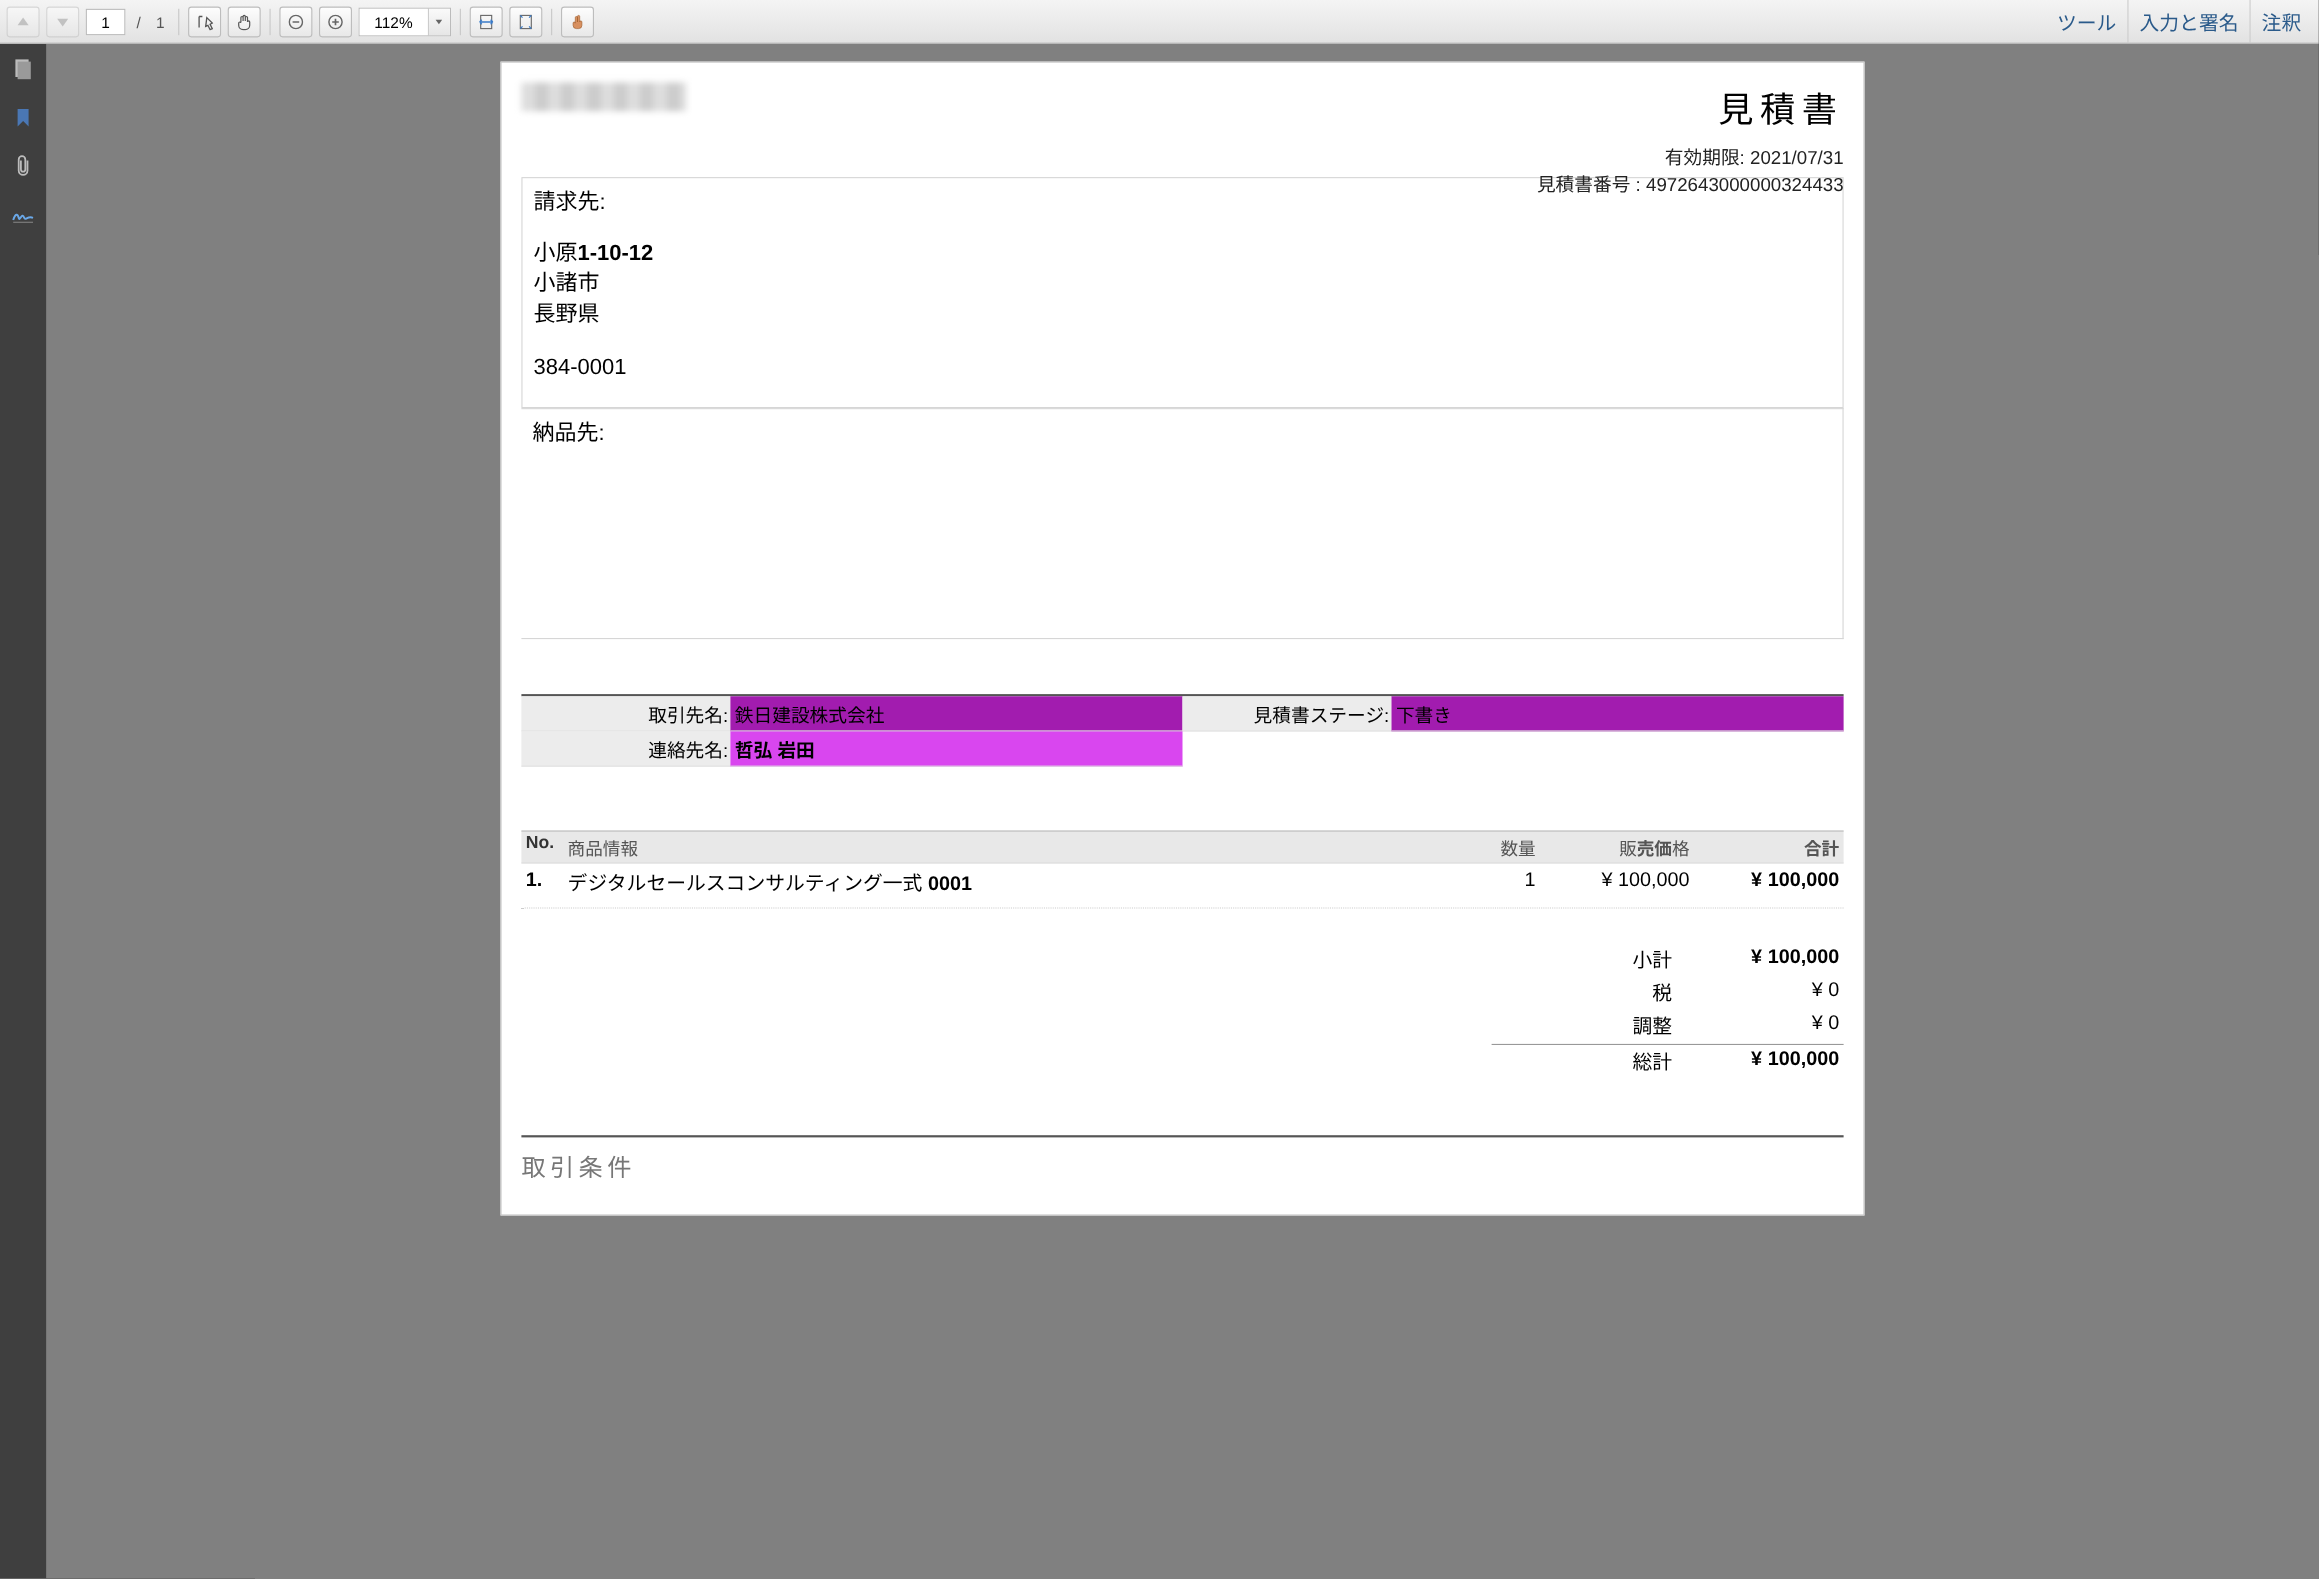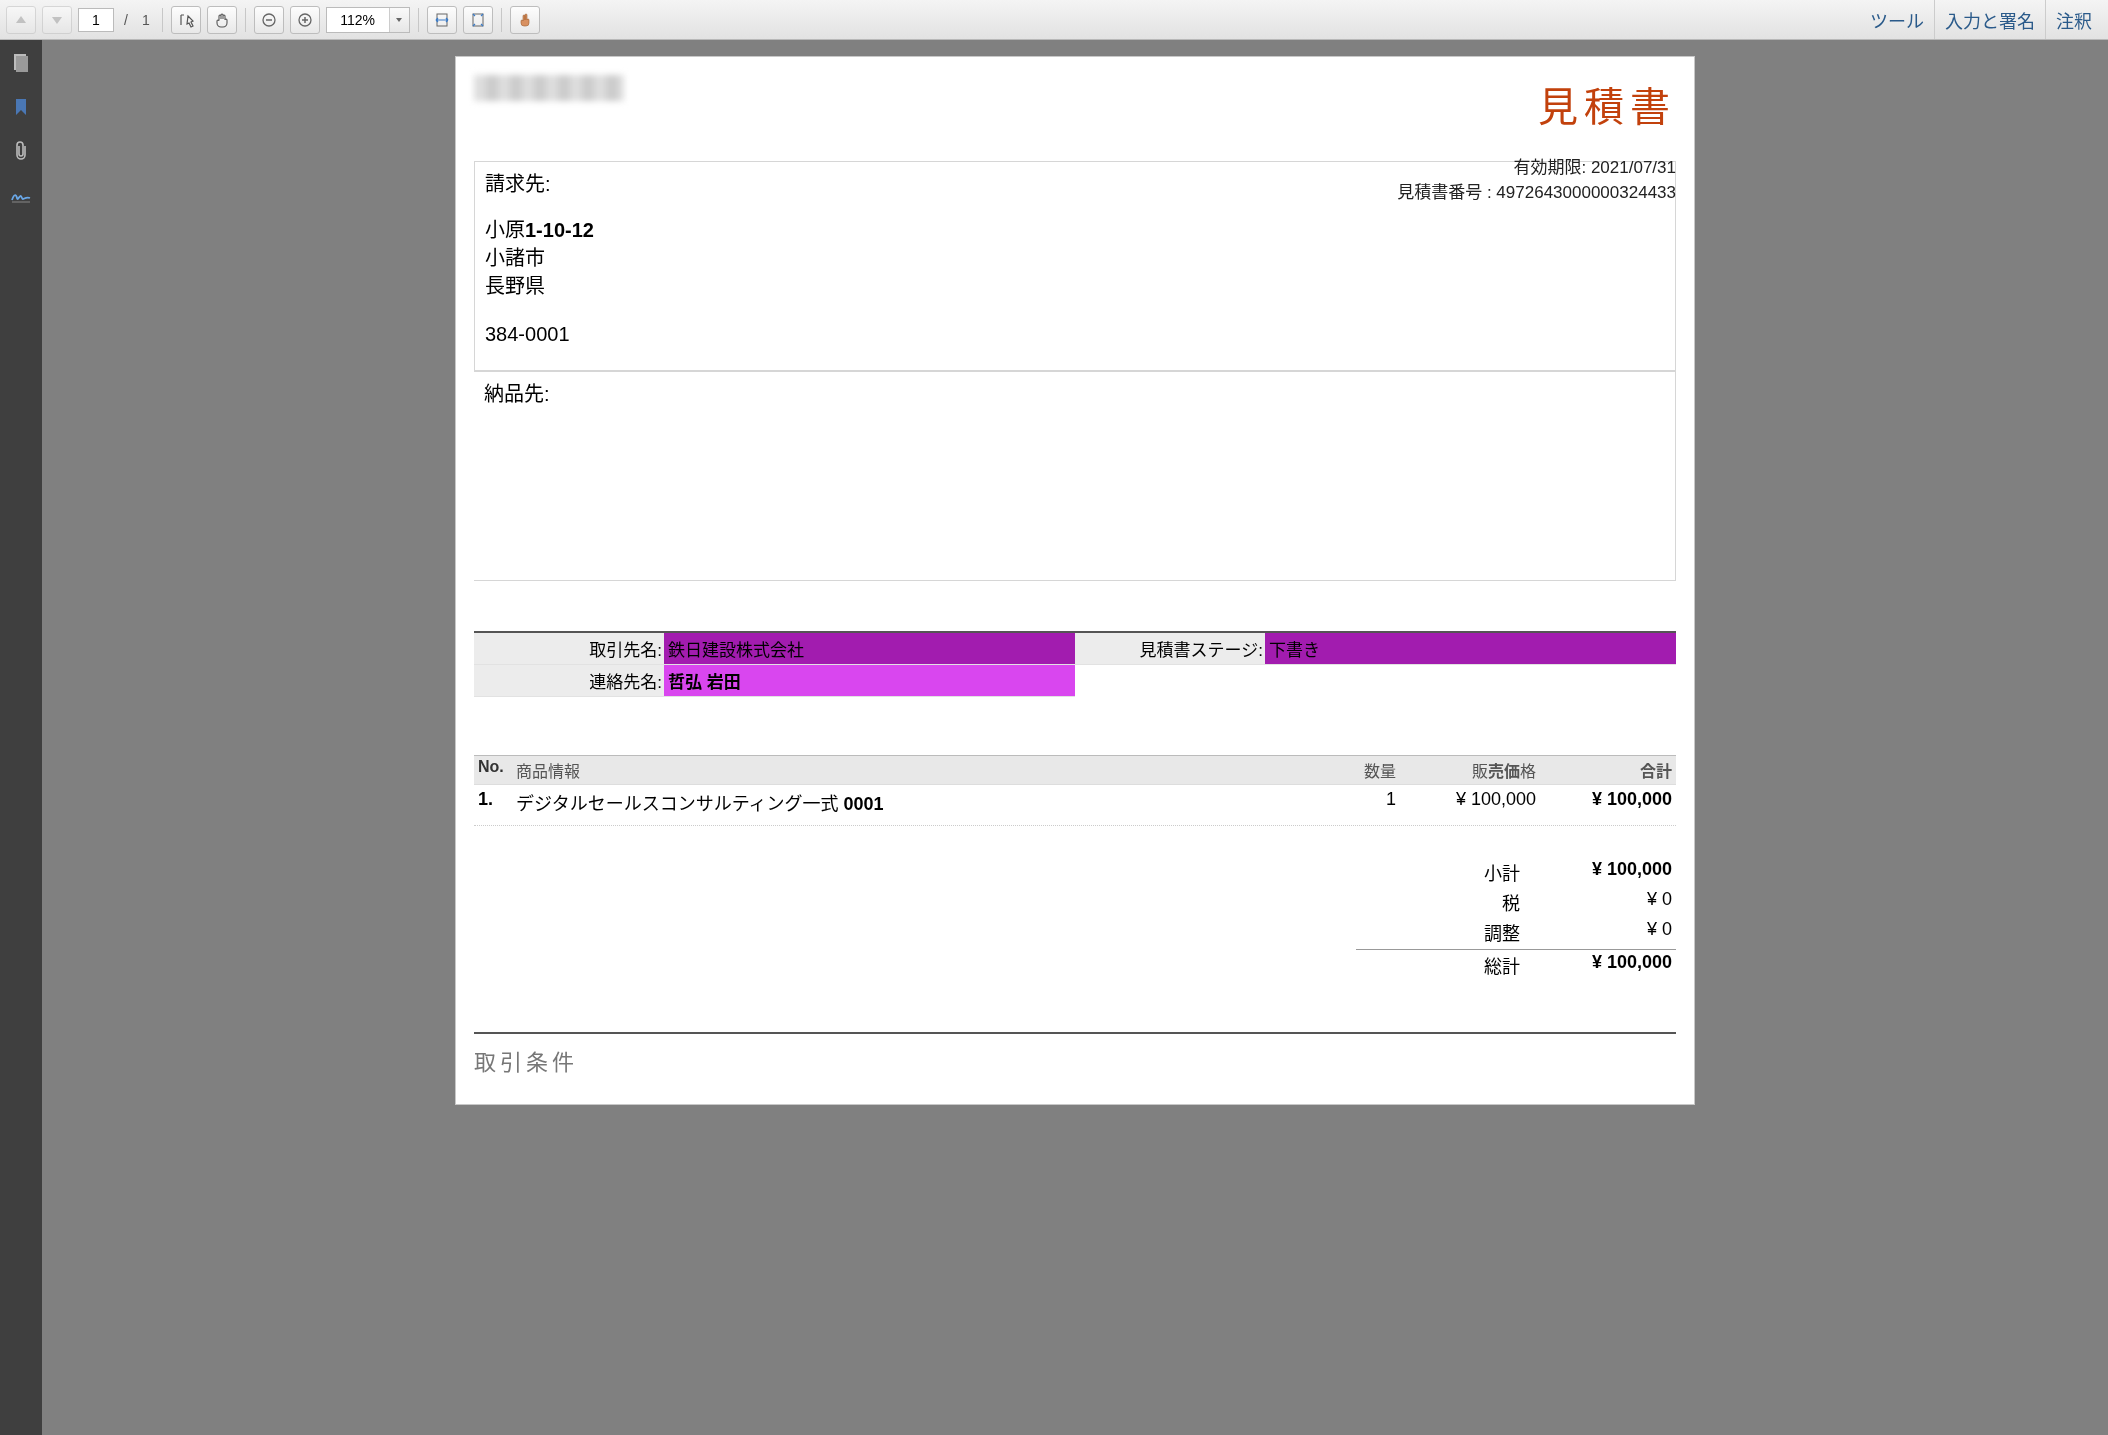--- a/index.html
+++ b/index.html
@@ -116,26 +116,26 @@
     background: repeating-linear-gradient(90deg,#ddd,#ddd 12px,#ccc 12px,#ccc 24px);
     filter: blur(3px);
     margin-bottom: 4px;
   }
   .head-right {
     position: absolute;
     top: 18px; right: 18px;
     text-align: right;
   }
   .doc-title {
-    font-size: 40px;
+    font-size: 32px;
     letter-spacing: 6px;
-    color: #c2410c;
+    color: #000000;
     text-align: right;
   }
-  .expiry { font-size: 17px; color:#222; margin-top: 20px; }
+  .expiry { font-size: 17px; color:#222; margin-top: 8px; }
   .quote-no { font-size: 17px; color:#222; }
   .addr-row {
     display: flex;
     gap: 0;
     margin-top: 60px;
     flex-direction: column;
   }
   .addr-box {
     border: 1px solid #d6d6d6;
     flex: 1;

